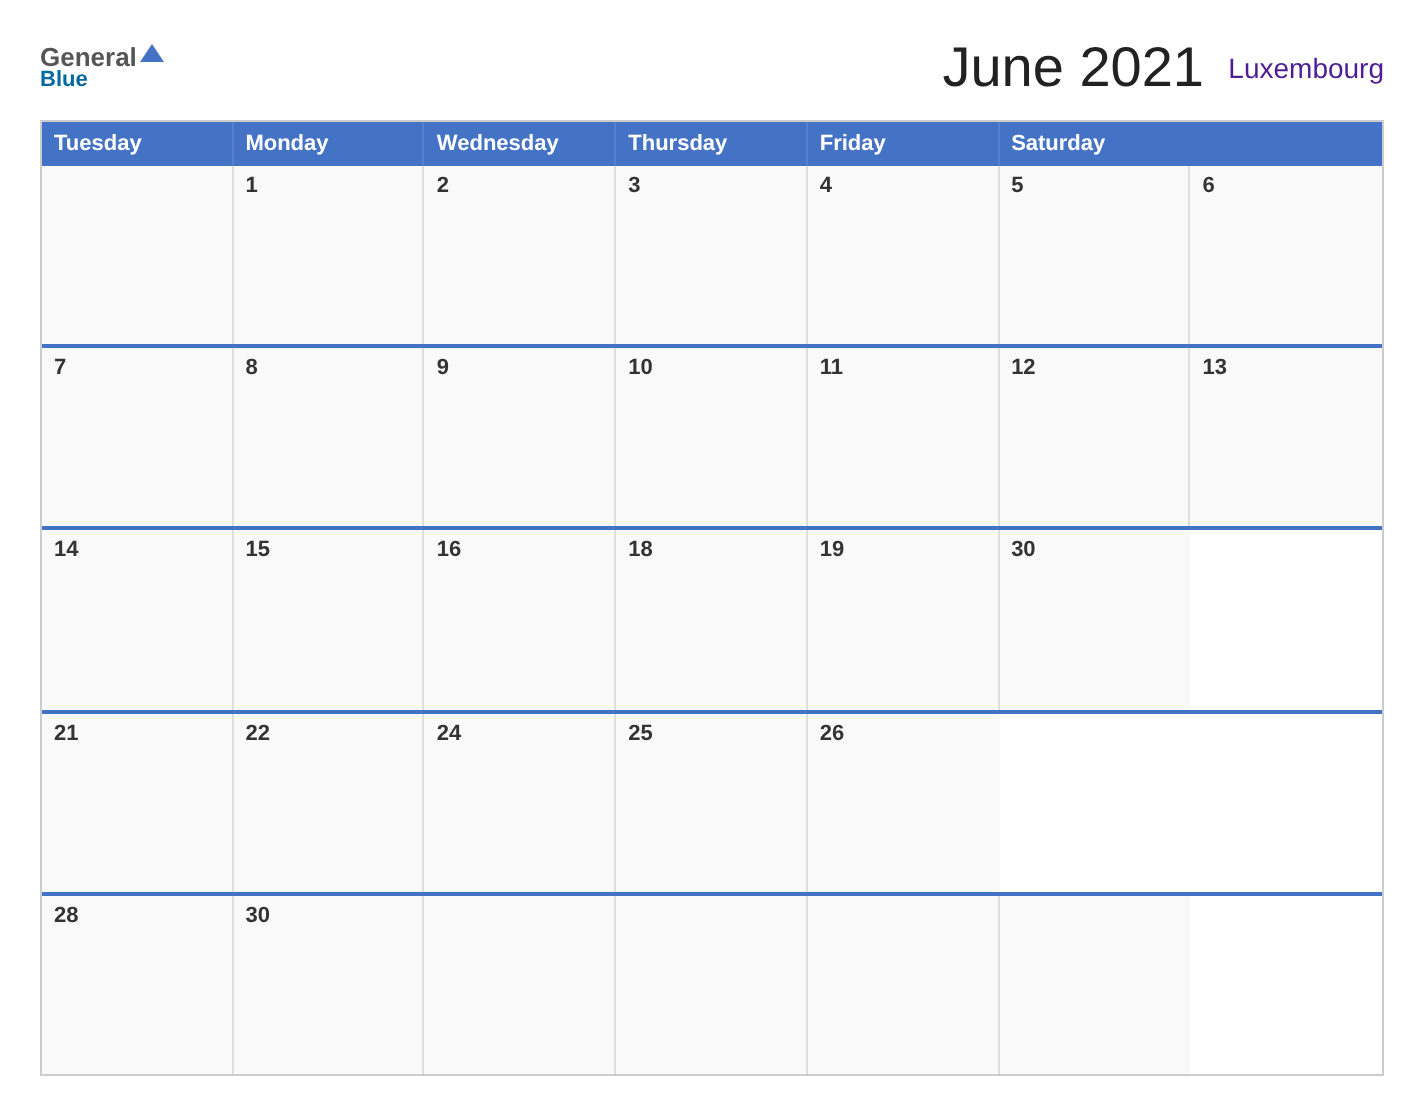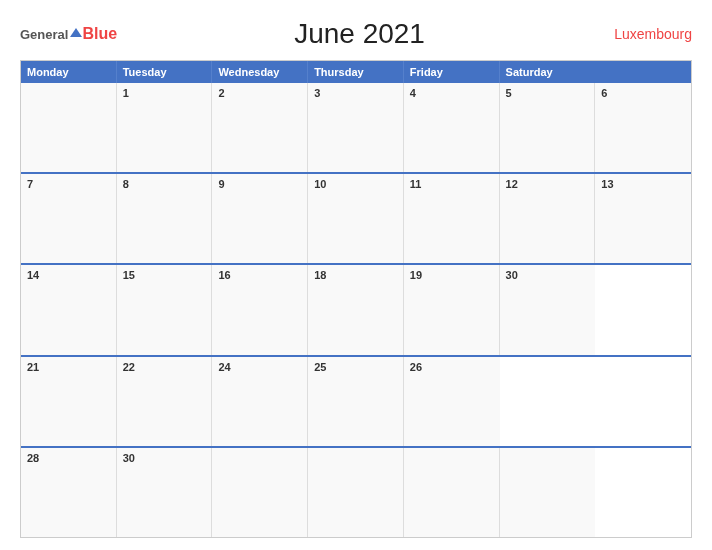--- a/index.html
+++ b/index.html
@@ -19,32 +19,32 @@
       flex-direction: column;
     }
     .header {
       display: flex;
       align-items: center;
       justify-content: space-between;
       margin-bottom: 10px;
     }
     .logo {
       display: flex;
-      flex-direction: row;
+      flex-direction: column;
       line-height: 1;
     }
     .logo-general {
       font-size: 13px;
       font-weight: bold;
       color: #555;
     }
     .logo-blue {
-      font-size: 16px;
-      font-weight: bold;
-      color: #ef4444;
+      font-size: 11px;
+      font-weight: bold;
+      color: #0369a1;
     }
     .logo-triangle {
       display: inline-block;
       width: 0;
       height: 0;
       border-left: 6px solid transparent;
       border-right: 6px solid transparent;
       border-bottom: 9px solid #4472C4;
       margin-left: 2px;
       vertical-align: middle;
@@ -52,26 +52,26 @@
       top: -2px;
     }
     .logo-row {
       display: flex;
       align-items: center;
     }
     .title {
       font-size: 28px;
       font-weight: normal;
       color: #222;
-      text-align: center;
+      text-align: right;
       flex: 1;
     }
     .country {
       font-size: 14px;
-      color: #ef4444;
+      color: #4c1d95;
       text-align: right;
       min-width: 90px;
     }
     .calendar {
       flex: 1;
       display: flex;
       flex-direction: column;
       border: 1px solid #ccc;
     }
     .cal-header-row {
@@ -143,22 +143,22 @@
         <span class="logo-triangle"></span>
       </div>
       <span class="logo-blue">Blue</span>
     </div>
     <div class="title">June 2021</div>
     <div class="country">Luxembourg</div>
   </div>
 
   <div class="calendar">
     <div class="cal-header-row">
+      <div class="cal-header-cell">Tuesday</div>
       <div class="cal-header-cell">Monday</div>
-      <div class="cal-header-cell">Tuesday</div>
       <div class="cal-header-cell">Wednesday</div>
       <div class="cal-header-cell">Thursday</div>
       <div class="cal-header-cell">Friday</div>
       <div class="cal-header-cell">Saturday</div>
     </div>
     <div class="cal-body" id="cal-body">
     <div class="cal-week">
           <div class="cal-cell empty"></div>
           <div class="cal-cell">
             <div class="day-num">1</div>

